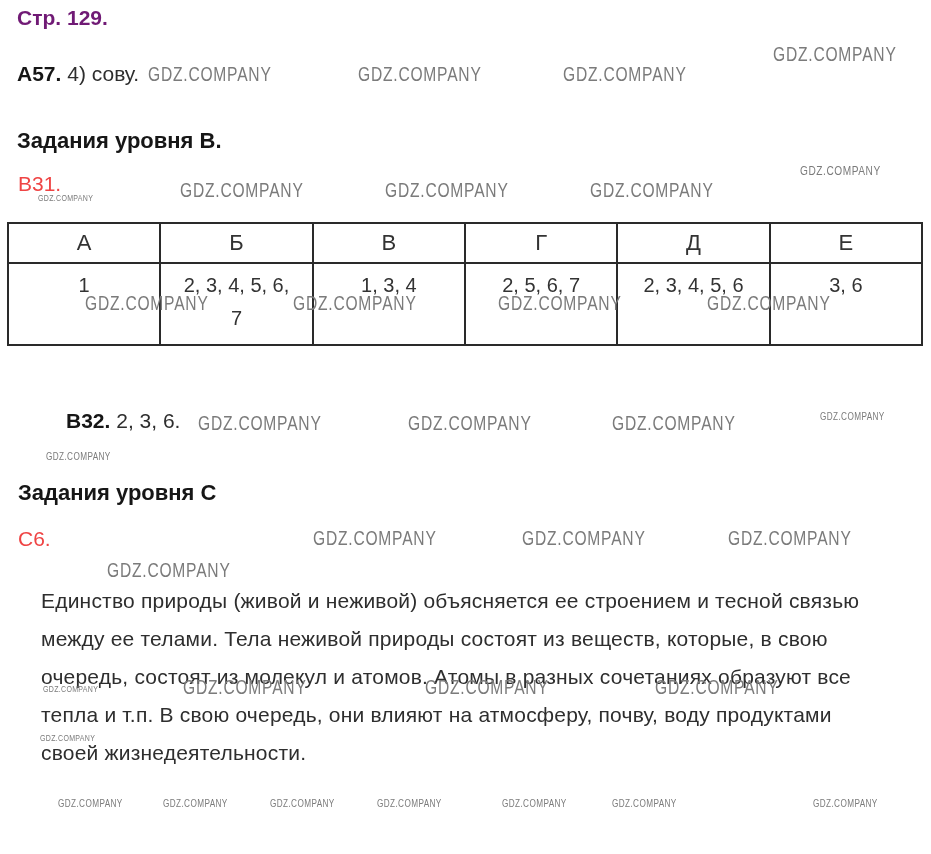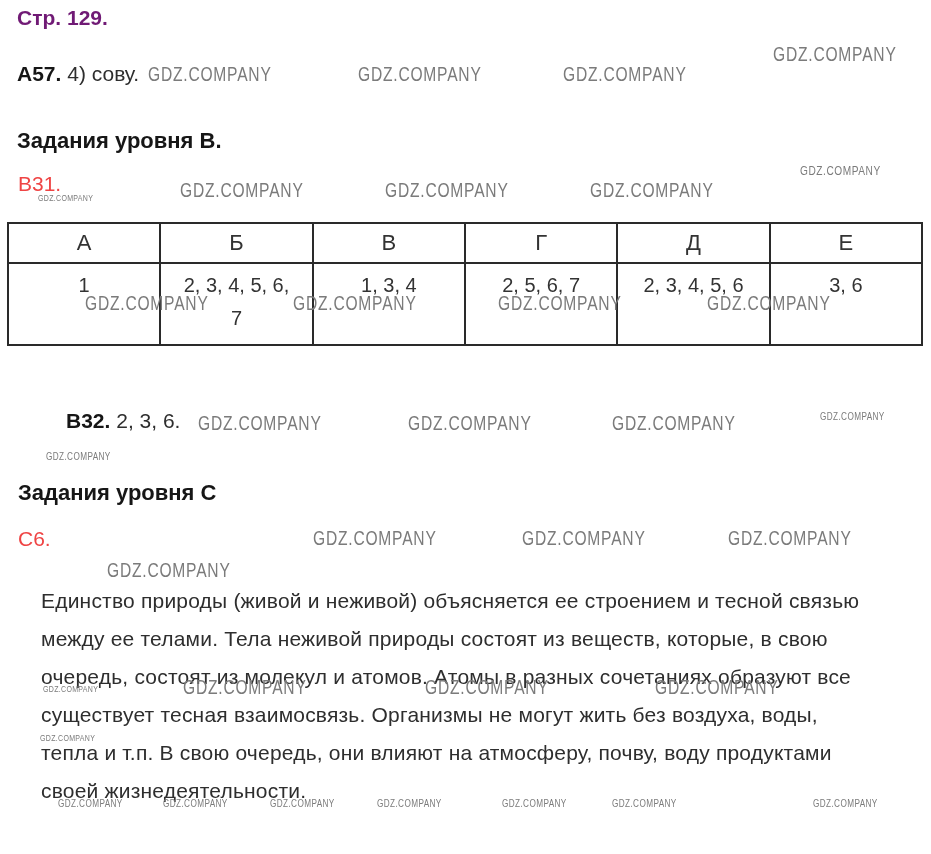--- a/index.html
+++ b/index.html
@@ -132,21 +132,20 @@
   </div>
 
   <div class="abs section-heading" style="left:18px; top:468px;">Задания уровня С</div>
 
   <div class="abs item-label" style="left:18px; top:527px;">С6.</div>
 
   <div class="para" id="c6-paragraph">
       <div class="para-line">Единство природы (живой и неживой) объясняется ее строением и тесной связью</div>
       <div class="para-line">между ее телами. Тела неживой природы состоят из веществ, которые, в свою</div>
       <div class="para-line">очередь, состоят из молекул и атомов. Атомы в разных сочетаниях образуют все</div>
-      <div class="para-line">существует тесная взаимосвязь. Организмы не могут жить без воздуха, воды,</div>
       <div class="para-line">тепла и т.п. В свою очередь, они влияют на атмосферу, почву, воду продуктами</div>
       <div class="para-line">своей жизнедеятельности.</div>
     </div>
 
   <div id="watermark-layer">
       <span class="wm wm-lg" style="left: 148px; top: 64px; color: rgb(123, 123, 123);">GDZ.COMPANY</span>
       <span class="wm wm-lg" style="left: 358px; top: 64px; color: rgb(123, 123, 123);">GDZ.COMPANY</span>
       <span class="wm wm-lg" style="left: 563px; top: 64px; color: rgb(123, 123, 123);">GDZ.COMPANY</span>
       <span class="wm wm-lg" style="left: 773px; top: 44px; color: rgb(123, 123, 123);">GDZ.COMPANY</span>
       <span class="wm wm-xs" style="left: 38px; top: 194px; color: rgb(123, 123, 123);">GDZ.COMPANY</span>

